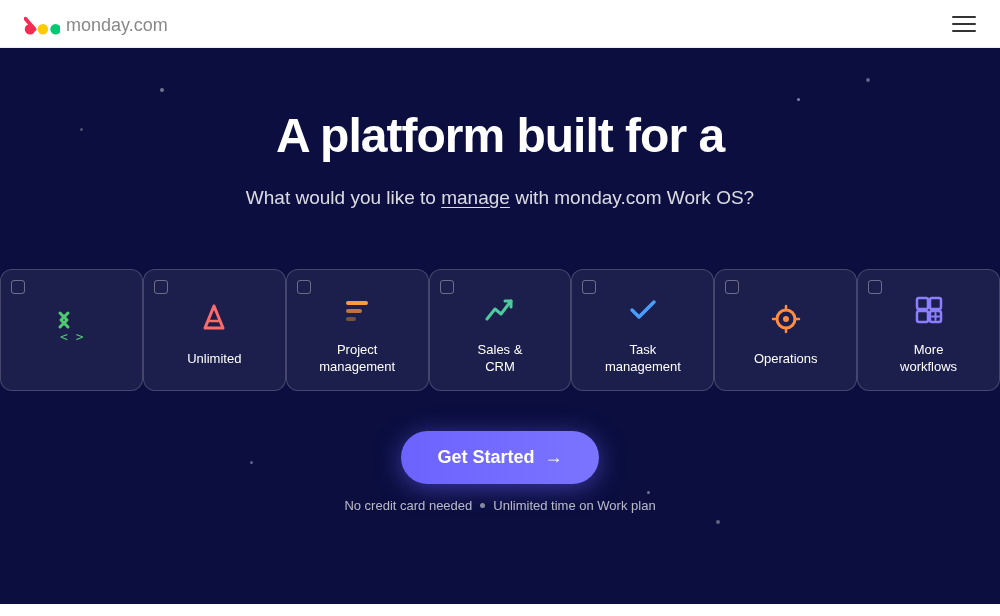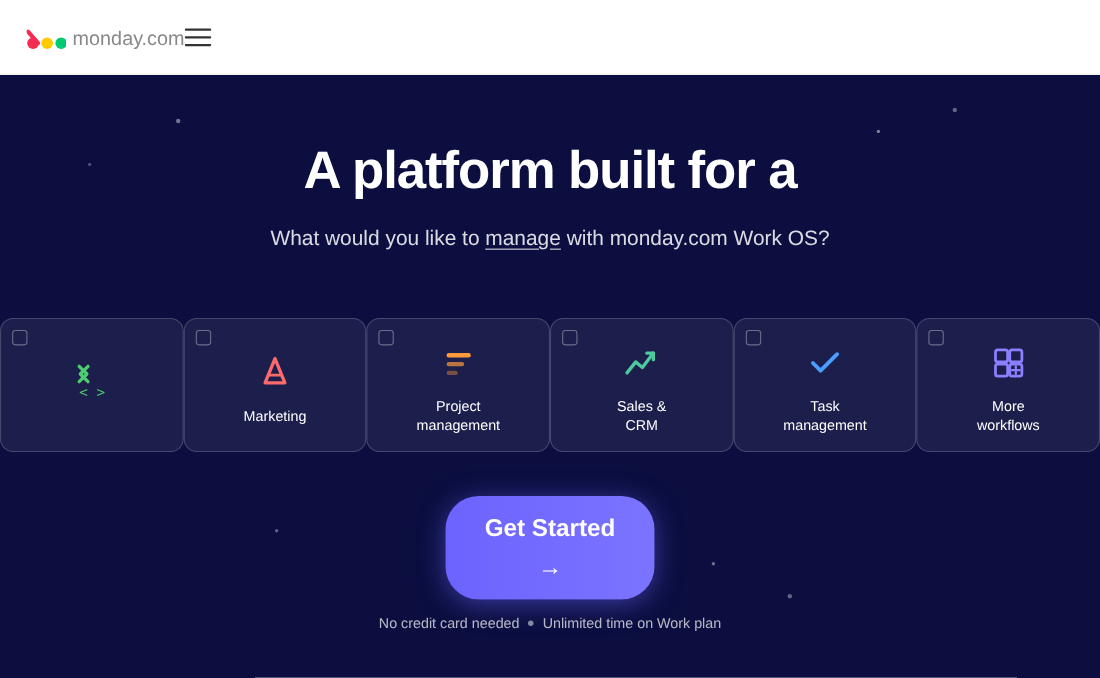--- a/index.html
+++ b/index.html
@@ -1,23 +1,24 @@
 <!DOCTYPE html>
 <html><head>
   <meta charset="utf-8">
   <style>
     * { margin: 0; padding: 0; box-sizing: border-box; }
     body { width: 1000px; height: 616px; overflow: hidden; font-family: 'Segoe UI', Arial, sans-serif; }
 
     
     .header {
       background: #fff;
-      height: 68px;
-      display: flex;
-      align-items: center;
+      height: 48px;
+      display: flex;
+      align-items: center;
+      justify-content: space-between;
       padding: 0 24px;
       border-bottom: 1px solid #eee;
       position: relative;
       z-index: 10;
     }
     .logo {
       display: flex;
       align-items: center;
       gap: 6px;
     }
@@ -150,28 +151,27 @@
       flex-direction: column;
       align-items: center;
       gap: 14px;
     }
     .cta-btn {
       background: linear-gradient(90deg, #6c63ff, #7b74ff);
       color: #fff;
       border: none;
       border-radius: 30px;
       padding: 16px 36px;
-      font-size: 22px;
+      font-size: 18px;
       font-weight: 600;
       cursor: pointer;
       display: flex;
       align-items: center;
       gap: 10px;
       box-shadow: 0 4px 24px rgba(108,99,255,0.5);
-      flex-direction: column;
     }
     .cta-note {
       font-size: 13px;
       color: rgba(255,255,255,0.7);
       display: flex;
       align-items: center;
       gap: 8px;
       justify-content: space-between;
     }
     .cta-note .dot {
@@ -251,21 +251,21 @@
     </div>
 
     <div class="card">
       <div class="card-checkbox"></div>
       <div class="card-icon icon-marketing">
         <svg width="38" height="38" viewBox="0 0 38 38" fill="none">
           <polygon points="10,28 19,6 28,28" fill="none" stroke="#ff6b6b" stroke-width="3" stroke-linejoin="round"></polygon>
           <line x1="13" y1="21" x2="25" y2="21" stroke="#ff6b6b" stroke-width="2.5"></line>
         </svg>
       </div>
-      <span class="card-label">Marketing</span>
+      <span class="card-label">Unlimited</span>
     </div>
 
     <div class="card">
       <div class="card-checkbox"></div>
       <div class="card-icon icon-project">
         <svg width="38" height="38" viewBox="0 0 38 38" fill="none">
           <rect x="8" y="10" width="22" height="4" rx="2" fill="#ff9a3c"></rect>
           <rect x="8" y="18" width="16" height="4" rx="2" fill="#ff9a3c" opacity="0.7"></rect>
           <rect x="8" y="26" width="10" height="4" rx="2" fill="#ff9a3c" opacity="0.4"></rect>
         </svg>
@@ -288,20 +288,34 @@
       <div class="card-checkbox"></div>
       <div class="card-icon icon-task">
         <svg width="38" height="38" viewBox="0 0 38 38" fill="none">
           <polyline points="8,19 15,26 30,11" stroke="#4a9eff" stroke-width="3.5" stroke-linecap="round" stroke-linejoin="round" fill="none"></polyline>
         </svg>
       </div>
       <span class="card-label">Task<br>management</span>
     </div>
 
 
+    <div class="card">
+      <div class="card-checkbox"></div>
+      <div class="card-icon icon-operations">
+        <svg width="38" height="38" viewBox="0 0 38 38" fill="none">
+          <circle cx="19" cy="19" r="9" fill="none" stroke="#ff8c42" stroke-width="3"></circle>
+          <circle cx="19" cy="19" r="3" fill="#ff8c42"></circle>
+          <line x1="19" y1="6" x2="19" y2="10" stroke="#ff8c42" stroke-width="2.5" stroke-linecap="round"></line>
+          <line x1="19" y1="28" x2="19" y2="32" stroke="#ff8c42" stroke-width="2.5" stroke-linecap="round"></line>
+          <line x1="6" y1="19" x2="10" y2="19" stroke="#ff8c42" stroke-width="2.5" stroke-linecap="round"></line>
+          <line x1="28" y1="19" x2="32" y2="19" stroke="#ff8c42" stroke-width="2.5" stroke-linecap="round"></line>
+        </svg>
+      </div>
+      <span class="card-label">Operations</span>
+    </div>
 
     <div class="card">
       <div class="card-checkbox"></div>
       <div class="card-icon icon-more">
         <svg width="38" height="38" viewBox="0 0 38 38" fill="none">
           <rect x="7" y="7" width="11" height="11" rx="2" fill="none" stroke="#8c7fff" stroke-width="2.5"></rect>
           <rect x="20" y="7" width="11" height="11" rx="2" fill="none" stroke="#8c7fff" stroke-width="2.5"></rect>
           <rect x="7" y="20" width="11" height="11" rx="2" fill="none" stroke="#8c7fff" stroke-width="2.5"></rect>
           <rect x="20" y="20" width="11" height="11" rx="2" fill="none" stroke="#8c7fff" stroke-width="2.5"></rect>
           <line x1="25.5" y1="22" x2="25.5" y2="29" stroke="#8c7fff" stroke-width="2" stroke-linecap="round"></line>

